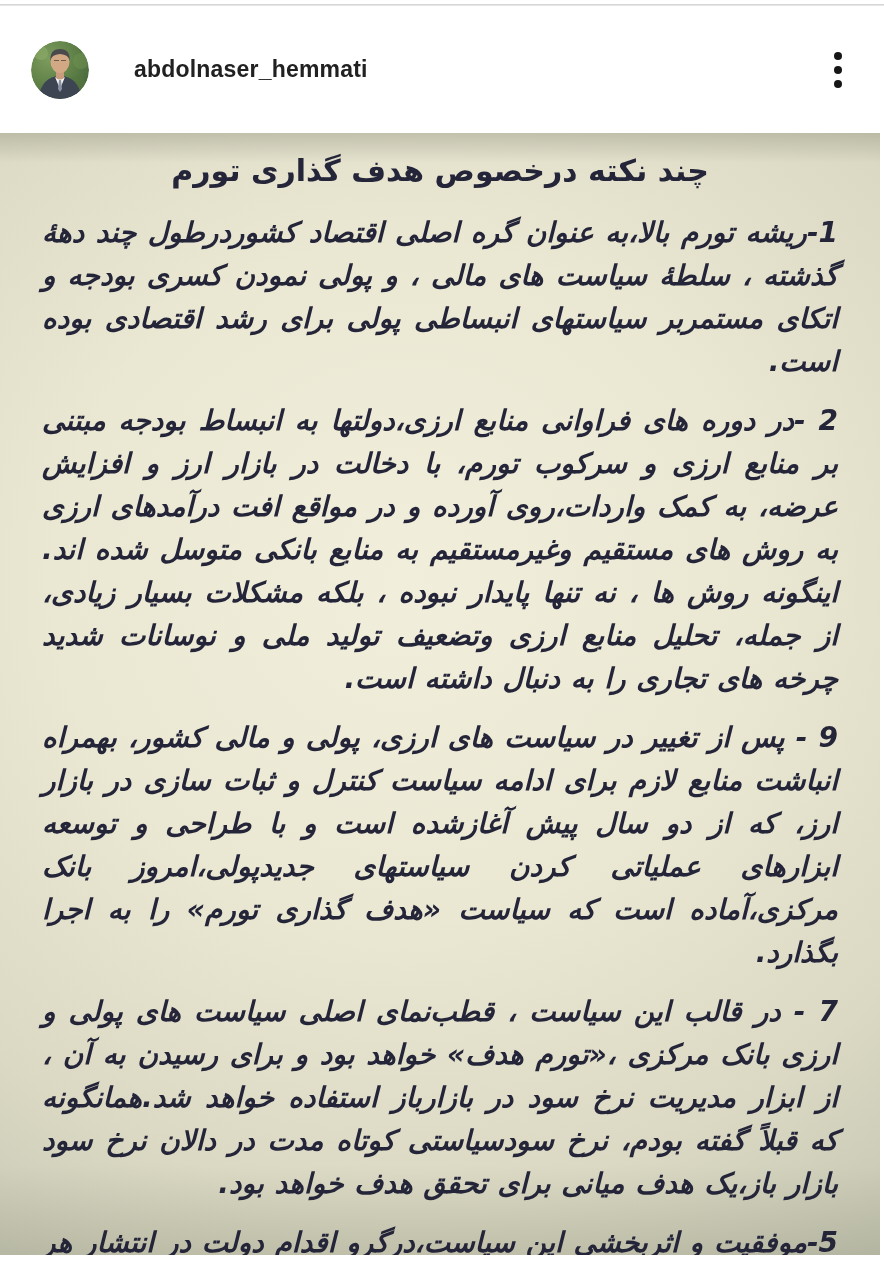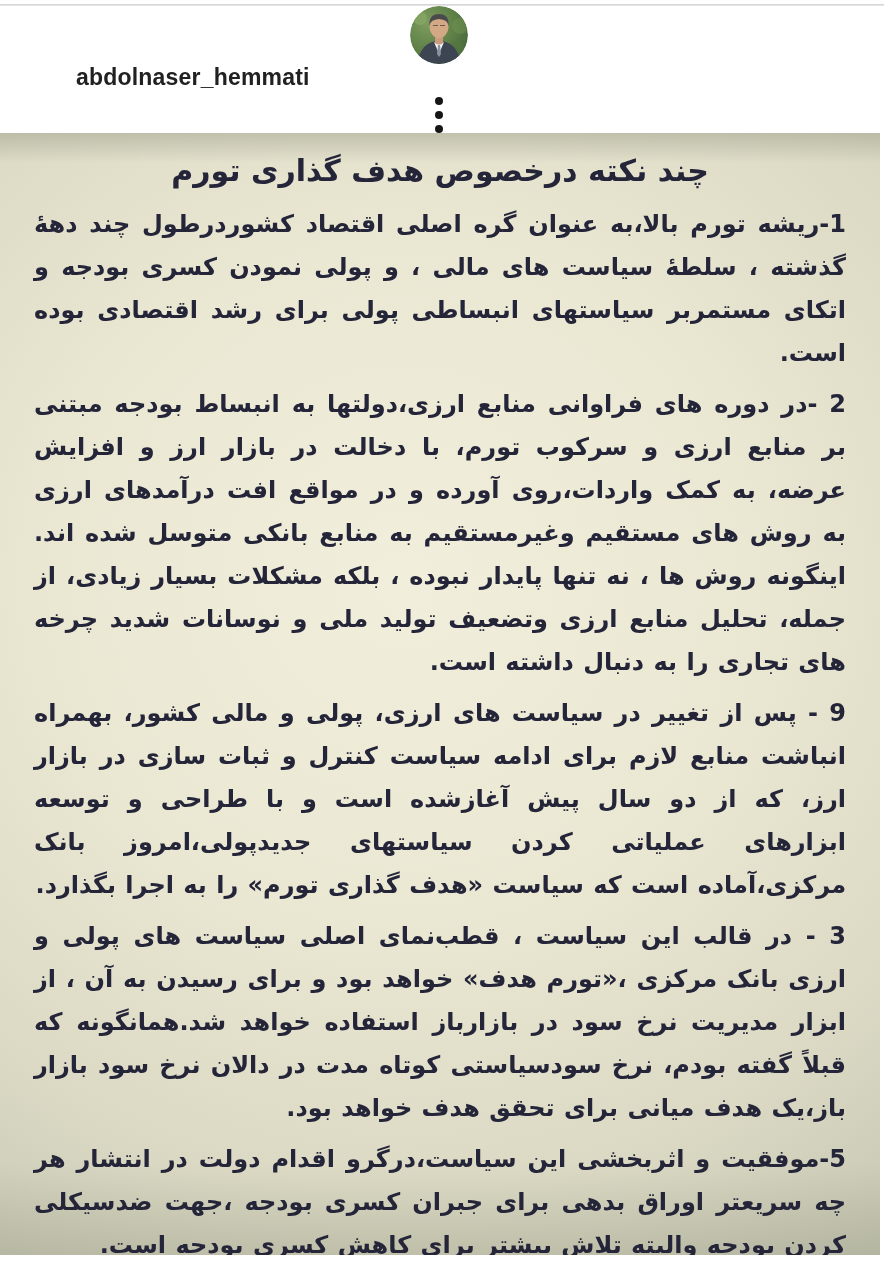--- a/index.html
+++ b/index.html
@@ -28,21 +28,20 @@
     position: absolute;
     top: 6px;
     left: 0;
     width: 100%;
     height: 127px;
     display: flex;
     align-items: center;
     box-sizing: border-box;
     padding: 0 38px 0 31px;
     background: #ffffff;
-    flex-direction: column;
   }
   .avatar {
     width: 58px;
     height: 58px;
     border-radius: 50%;
     overflow: hidden;
     flex: 0 0 auto;
     cursor: pointer;
   }
   .avatar svg { display: block; width: 100%; height: 100%; }
@@ -89,28 +88,29 @@
   }
   .post-title {
     text-align: center;
     font-size: 30px;
     line-height: 44px;
     font-weight: 700;
     color: #25253a;
     padding: 8px 0 2px 0;
   }
   .post-body p {
-    margin: 8px;
+    margin: 16px;
     text-align: justify;
     text-align-last: right;
-    font-size: 24px;
+    font-size: 28px;
     line-height: 43px;
     font-weight: 700;
     color: #25253a;
     word-spacing: 1px;
+    font-style: italic;
   }
 </style>
 </head>
 <body>
 
 <div class="screen">
 
   <div class="top-divider"></div>
 
   <header class="post-header">
@@ -155,18 +155,18 @@
       <span class="dot"></span>
     </div>
   </header>
 
   <div class="post-image">
     <div class="post-title">چند نکته درخصوص هدف گذاری تورم</div>
     <div class="post-body">
       <p>1-ریشه تورم بالا،به عنوان گره اصلی اقتصاد کشوردرطول چند دهۀ گذشته ، سلطۀ سیاست های مالی ، و پولی نمودن کسری بودجه و اتکای مستمربر سیاستهای انبساطی پولی برای رشد اقتصادی بوده است.</p>
       <p>2 -در دوره های فراوانی منابع ارزی،دولتها به انبساط بودجه مبتنی بر منابع ارزی و سرکوب تورم، با دخالت در بازار ارز و افزایش عرضه، به کمک واردات،روی آورده و در مواقع افت درآمدهای ارزی به روش های مستقیم وغیرمستقیم به منابع بانکی متوسل شده اند. اینگونه روش ها ، نه تنها پایدار نبوده ، بلکه مشکلات بسیار زیادی، از جمله، تحلیل منابع ارزی وتضعیف تولید ملی و نوسانات شدید چرخه های تجاری را به دنبال داشته است.</p>
       <p>9 - پس از تغییر در سیاست های ارزی، پولی و مالی کشور، بهمراه انباشت منابع لازم برای ادامه سیاست کنترل و ثبات سازی در بازار ارز، که از دو سال پیش آغازشده است و با طراحی و توسعه ابزارهای عملیاتی کردن سیاستهای جدیدپولی،امروز بانک مرکزی،آماده است که سیاست «هدف گذاری تورم» را به اجرا بگذارد.</p>
-      <p>3 - در قالب این سیاست ، قطب‌نمای اصلی سیاست های پولی و ارزی بانک مرکزی ،«تورم هدف» خواهد بود و برای رسیدن به آن ، از ابزار مدیریت نرخ سود در بازارباز استفاده خواهد شد.همانگونه که قبلاً گفته بودم، نرخ سودسیاستی کوتاه مدت در دالان نرخ سود بازار باز،یک هدف میانی برای تحقق هدف خواهد بود.</p>
+      <p>7 - در قالب این سیاست ، قطب‌نمای اصلی سیاست های پولی و ارزی بانک مرکزی ،«تورم هدف» خواهد بود و برای رسیدن به آن ، از ابزار مدیریت نرخ سود در بازارباز استفاده خواهد شد.همانگونه که قبلاً گفته بودم، نرخ سودسیاستی کوتاه مدت در دالان نرخ سود بازار باز،یک هدف میانی برای تحقق هدف خواهد بود.</p>
       <p>5-موفقیت و اثربخشی این سیاست،درگرو اقدام دولت در انتشار هر چه سریعتر اوراق بدهی برای جبران کسری بودجه ،جهت ضدسیکلی کردن بودجه والبته تلاش بیشتر برای کاهش کسری بودجه است.</p>
     </div>
   </div>
 
 </div>
 
 </body></html>

